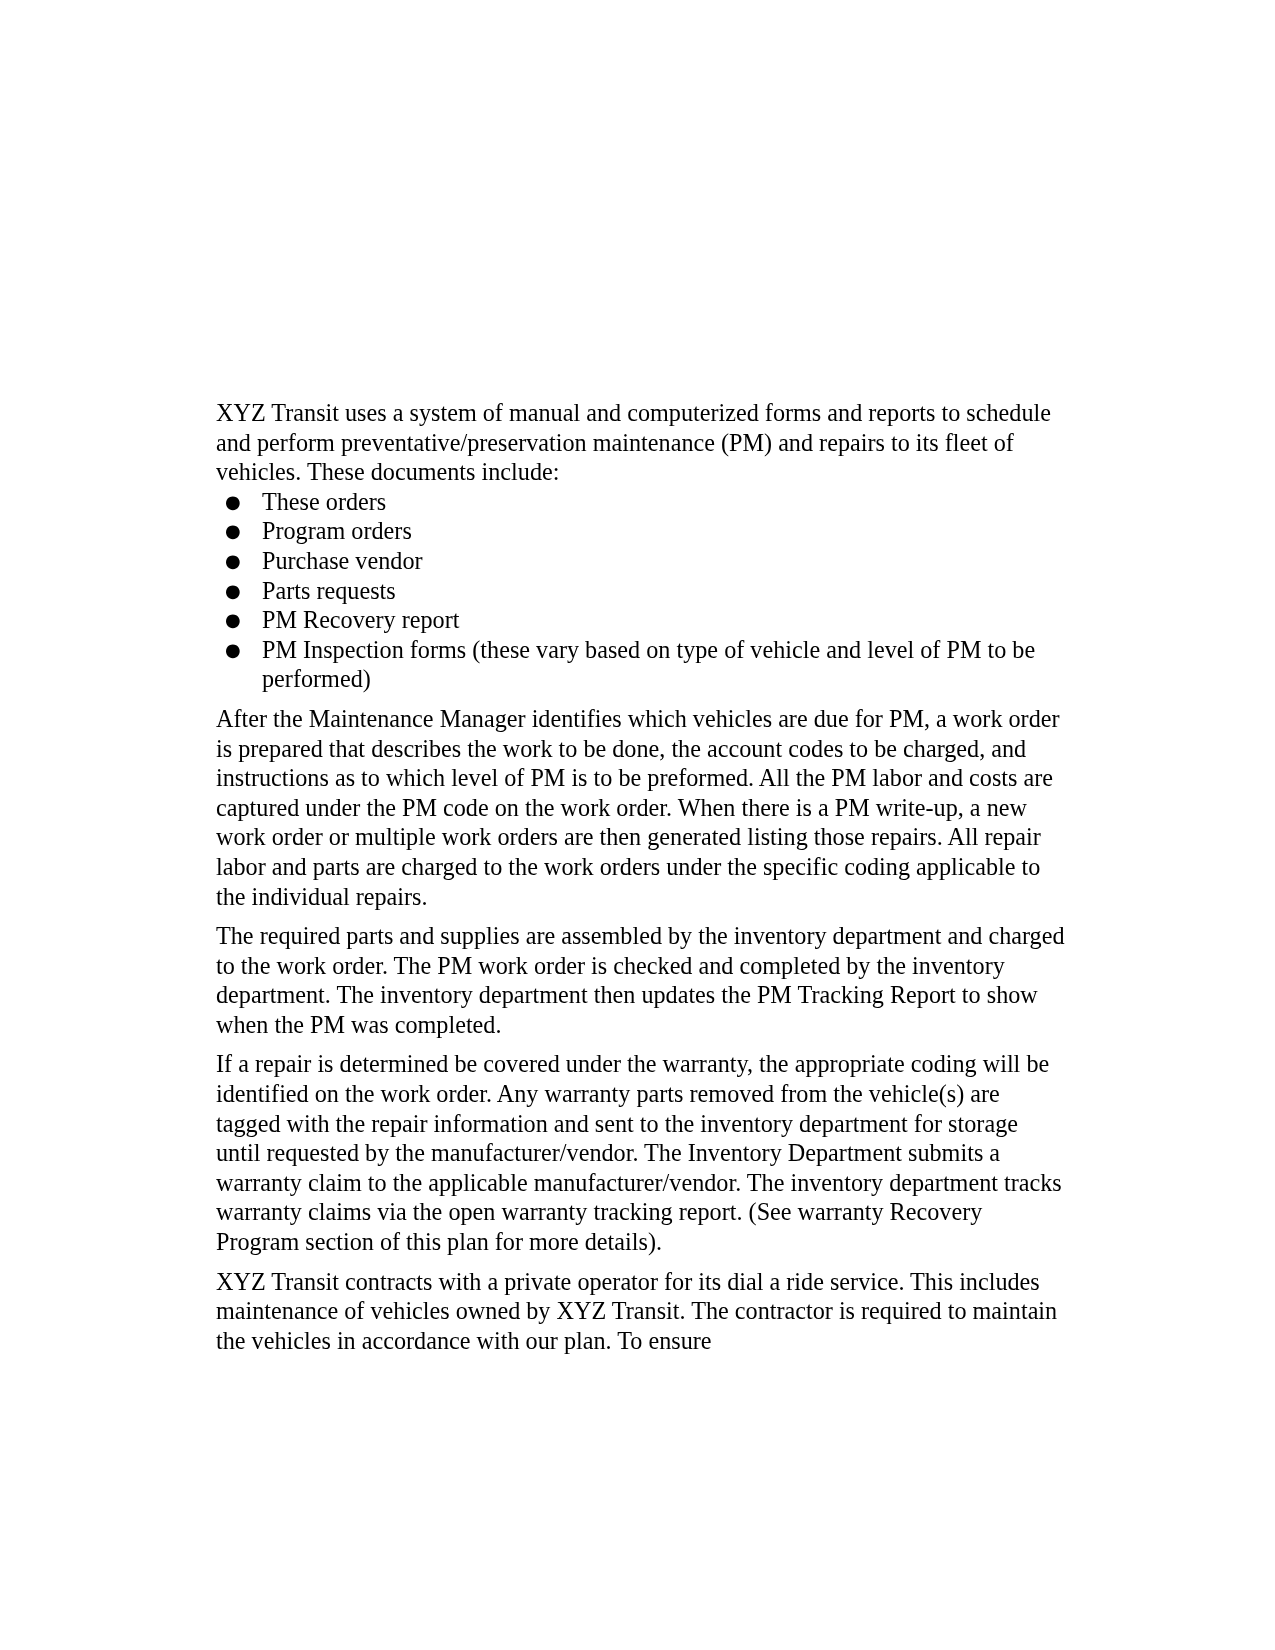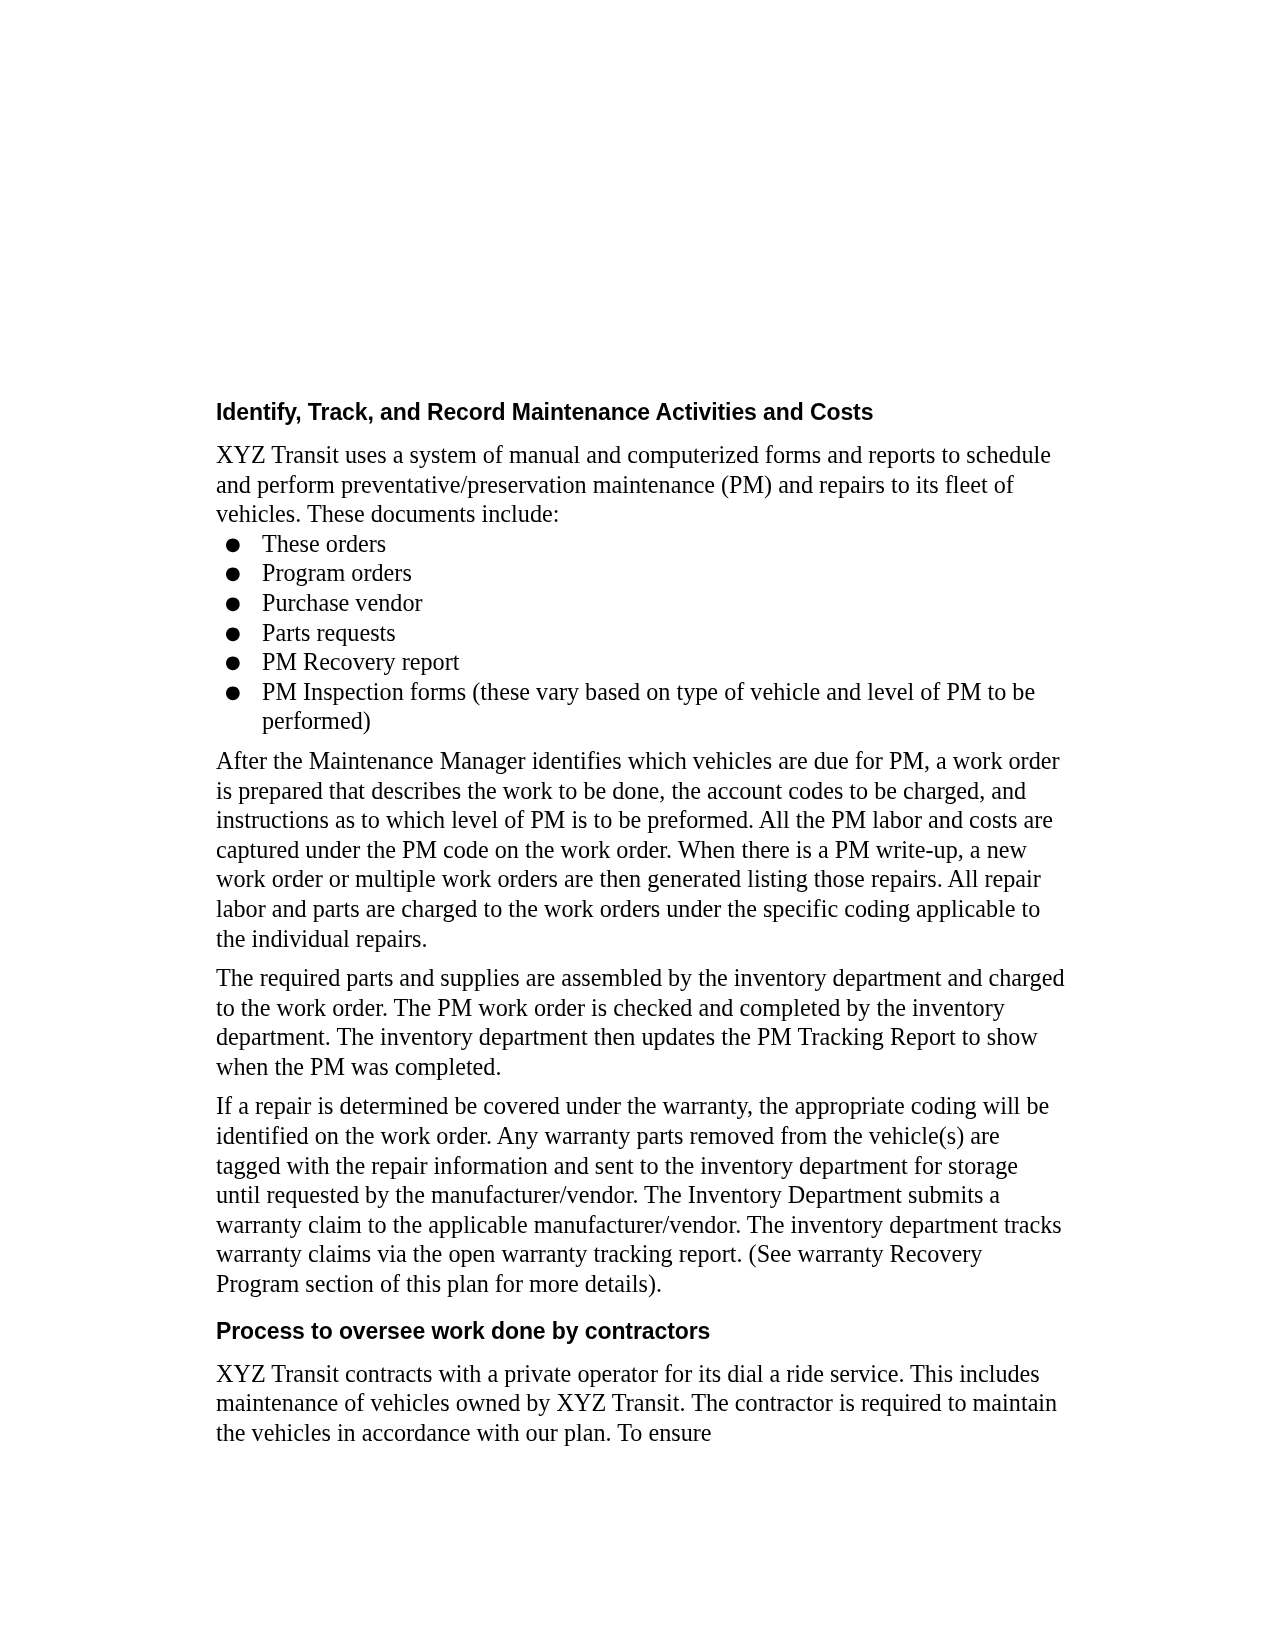--- a/index.html
+++ b/index.html
@@ -42,29 +42,27 @@
       top: 0;
       font-family: "DejaVu Sans", sans-serif;
       font-size: 18px;
     }
     .h2-second { margin-top: 18px; }
   </style>
 </head>
 <body>
 
 <div class="page">
-  <h2>Identify, Track, and Record Maintenance Activities and Costs</h2>
   <p class="lead">XYZ Transit uses a system of manual and computerized forms and reports to schedule and perform preventative/preservation maintenance (PM) and repairs to its fleet of vehicles.  These documents include:</p>
   <ul>
     <li><span class="bullet">●</span><span>These orders</span></li>
     <li><span class="bullet">●</span><span>Program orders</span></li>
     <li><span class="bullet">●</span><span>Purchase vendor</span></li>
     <li><span class="bullet">●</span><span>Parts requests</span></li>
     <li><span class="bullet">●</span><span>PM Recovery report</span></li>
     <li><span class="bullet">●</span><span>PM Inspection forms (these vary based on type of vehicle and level of PM to be performed)</span></li>
   </ul>
   <p>After the Maintenance Manager identifies which vehicles are due for PM, a work order is prepared that describes the work to be done, the account codes to be charged, and instructions as to which level of PM is to be preformed.  All the PM labor and costs are captured under the PM code on the work order.  When there is a PM write-up, a new work order or multiple work orders are then generated listing those repairs.  All repair labor and parts are charged to the work orders under the specific coding applicable to the individual repairs.</p>
   <p>The required parts and supplies are assembled by the inventory department and charged to the work order.  The PM work order is checked and completed by the inventory department.  The inventory department then updates the PM Tracking Report to show when the PM was completed.</p>
   <p>If a repair is determined be covered under the warranty, the appropriate coding will be identified on the work order.  Any warranty parts removed from the vehicle(s) are tagged with the repair information and sent to the inventory department for storage until requested by the manufacturer/vendor.  The Inventory Department submits a warranty claim to the applicable manufacturer/vendor.  The inventory department tracks warranty claims via the open warranty tracking report. (See warranty Recovery Program section of this plan for more details).</p>
 
-  <h2 class="h2-second">Process to oversee work done by contractors</h2>
   <p>XYZ Transit contracts with a private operator for its dial a ride service.  This includes maintenance of vehicles owned by XYZ Transit.  The contractor is required to maintain the vehicles in accordance with our plan.  To ensure</p>
 </div>
 
 </body></html>

